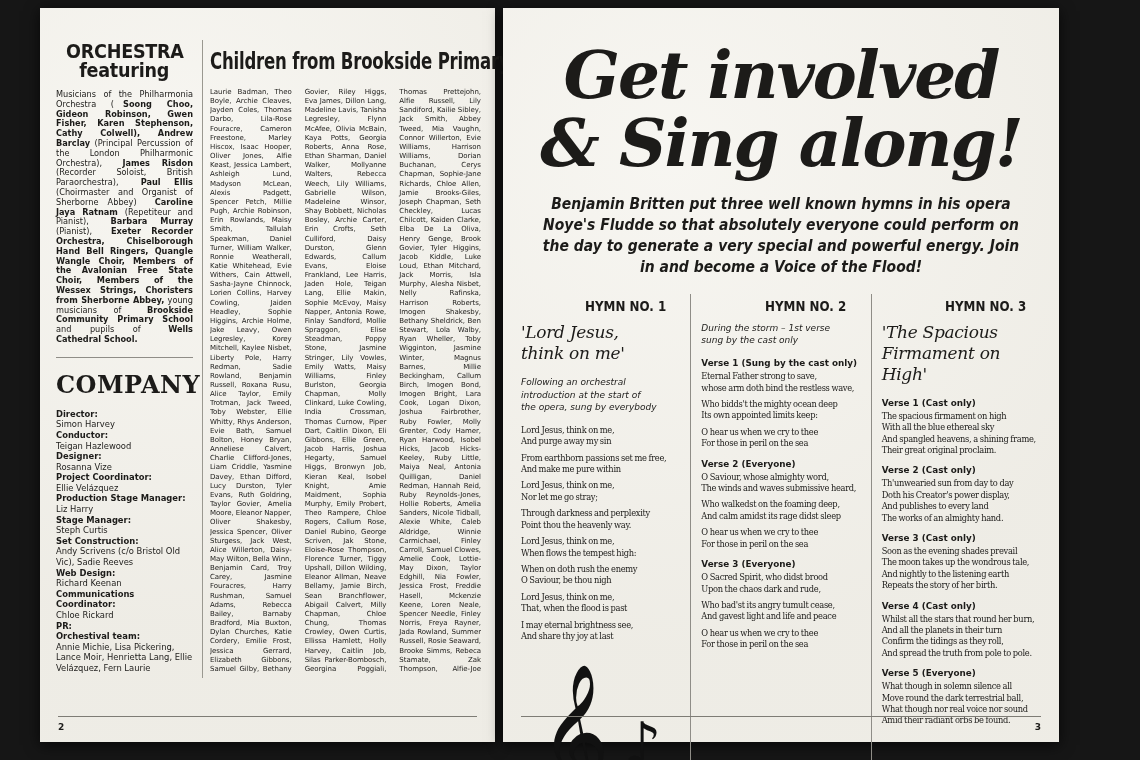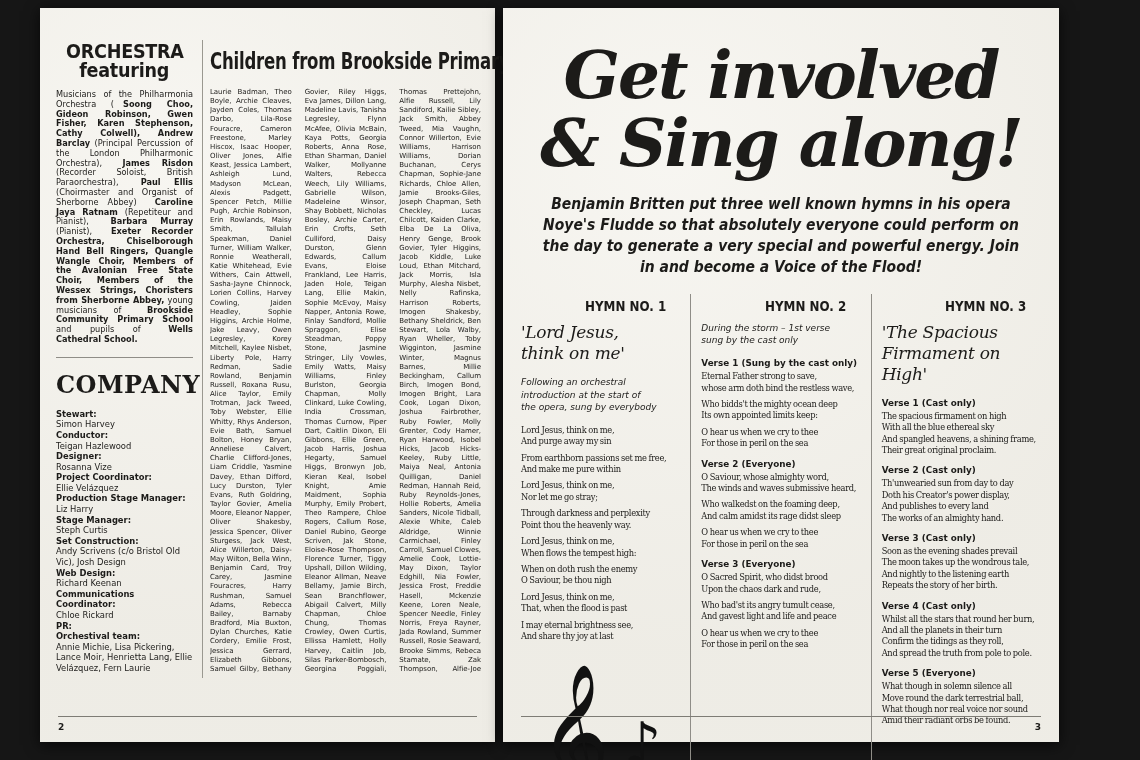--- a/index.html
+++ b/index.html
@@ -84,34 +84,34 @@
 
 <div class="spread">
 
   <div class="page page-left">
     <aside class="sidebar">
       <h2 class="orch-head"><span class="cxc">ORCHESTRA</span><br><span class="cxc">featuring</span></h2>
       <p class="orch-par"><span>Musicians of the Philharmonia Orchestra (</span><span class="b">Soong Choo, Gideon Robinson, Gwen Fisher, Karen Stephenson, Cathy Colwell), Andrew Barclay</span><span> (Principal Percussion of the London Philharmonic Orchestra), </span><span class="b">James Risdon</span><span> (Recorder Soloist, British Paraorchestra), </span><span class="b">Paul Ellis</span><span> (Choirmaster and Organist of Sherborne Abbey) </span><span class="b">Caroline Jaya Ratnam</span><span> (Repetiteur and Pianist), </span><span class="b">Barbara Murray</span><span> (Pianist), </span><span class="b">Exeter Recorder Orchestra, Chiselborough Hand Bell Ringers, Quangle Wangle Choir, Members of the Avalonian Free State Choir, Members of the Wessex Strings, Choristers from Sherborne Abbey,</span><span> young musicians of </span><span class="b">Brookside Community Primary School</span><span> and pupils of </span><span class="b">Wells Cathedral School.</span></p>
       <hr class="side-rule">
       <h2 class="company-head">COMPANY</h2>
       <div>
-          <div class="credit-role">Stewart:</div>
+          <div class="credit-role">Director:</div>
           <div class="credit-names">Simon Harvey</div>
           <div class="credit-role">Conductor:</div>
           <div class="credit-names">Teigan Hazlewood</div>
           <div class="credit-role">Designer:</div>
           <div class="credit-names">Rosanna Vize</div>
           <div class="credit-role">Project Coordinator:</div>
           <div class="credit-names">Ellie Velázquez</div>
           <div class="credit-role">Production Stage Manager:</div>
           <div class="credit-names">Liz Harry</div>
           <div class="credit-role">Stage Manager:</div>
           <div class="credit-names">Steph Curtis</div>
           <div class="credit-role">Set Construction:</div>
-          <div class="credit-names">Andy Scrivens (c/o Bristol Old Vic), Josh Design</div>
+          <div class="credit-names">Andy Scrivens (c/o Bristol Old Vic), Sadie Reeves</div>
           <div class="credit-role">Web Design:</div>
           <div class="credit-names">Richard Keenan</div>
           <div class="credit-role">Communications Coordinator:</div>
           <div class="credit-names">Chloe Rickard</div>
           <div class="credit-role">PR:</div>
           <div class="credit-role">Orchestival team:</div>
           <div class="credit-names">Annie Michie, Lisa Pickering, Lance Moir, Henrietta Lang, Ellie Velázquez, Fern Laurie</div>
         </div>
     </aside>
 

